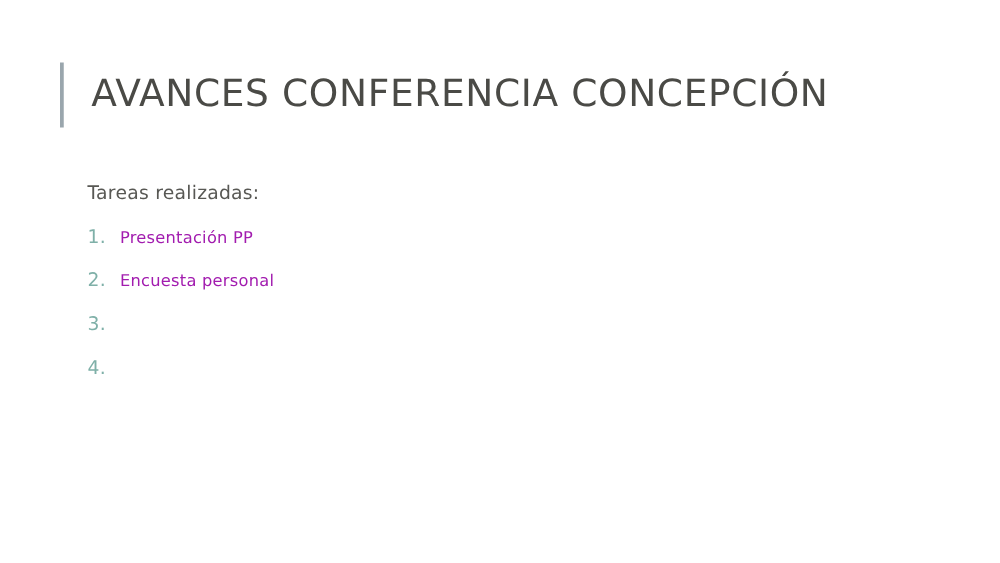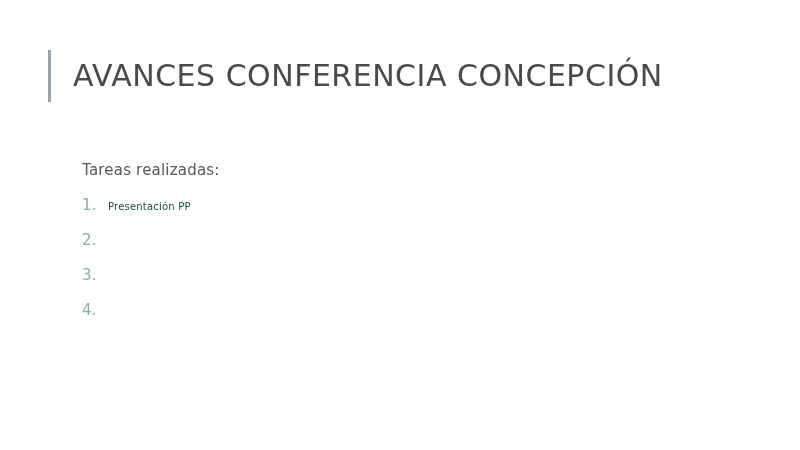--- a/index.html
+++ b/index.html
@@ -38,24 +38,23 @@
     font-size: 30px;
     font-weight: 400;
     letter-spacing: 0.5px;
     color: #4a4a46;
     text-transform: uppercase;
     line-height: 52px;
     white-space: nowrap;
   }
   .body-block {
     position: absolute;
-    left: 82px;
+    left: 70px;
     top: 145px;
     width: 620px;
-    margin-top: 16px;
   }
   .intro-line {
     font-family: "DejaVu Sans", sans-serif;
     font-size: 15px;
     color: #585854;
     margin-bottom: 17px;
     letter-spacing: 0.2px;
   }
   ol.task-list {
     list-style: none;
@@ -68,22 +67,22 @@
     margin-bottom: 17px;
   }
   .li-num {
     width: 26px;
     flex: 0 0 26px;
     font-size: 15px;
     color: #7fb0a8;
     letter-spacing: 0.2px;
   }
   .li-text {
-    font-size: 10px;
-    color: #14532d;
+    font-size: 13px;
+    color: #a21caf;
     letter-spacing: 0.2px;
   }
 </style>
 </head>
 <body>
 
 <div class="slide">
 
   <div class="title-row">
     <div class="title-bar"></div>
@@ -93,20 +92,21 @@
   <div class="body-block">
     <div class="intro-line">Tareas realizadas:</div>
 
     <ol class="task-list">
       <li>
         <span class="li-num">1.</span>
         <span class="li-text">Presentación PP</span>
       </li>
       <li>
         <span class="li-num">2.</span>
+        <span class="li-text">Encuesta personal</span>
       </li>
       <li>
         <span class="li-num">3.</span>
       </li>
       <li>
         <span class="li-num">4.</span>
       </li>
     </ol>
   </div>
 

